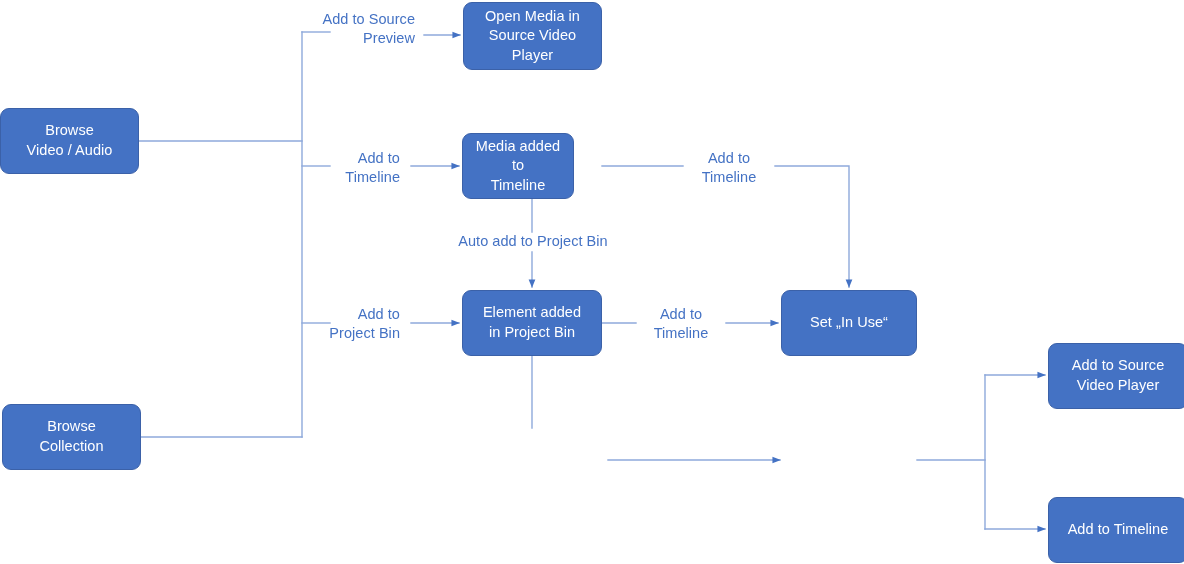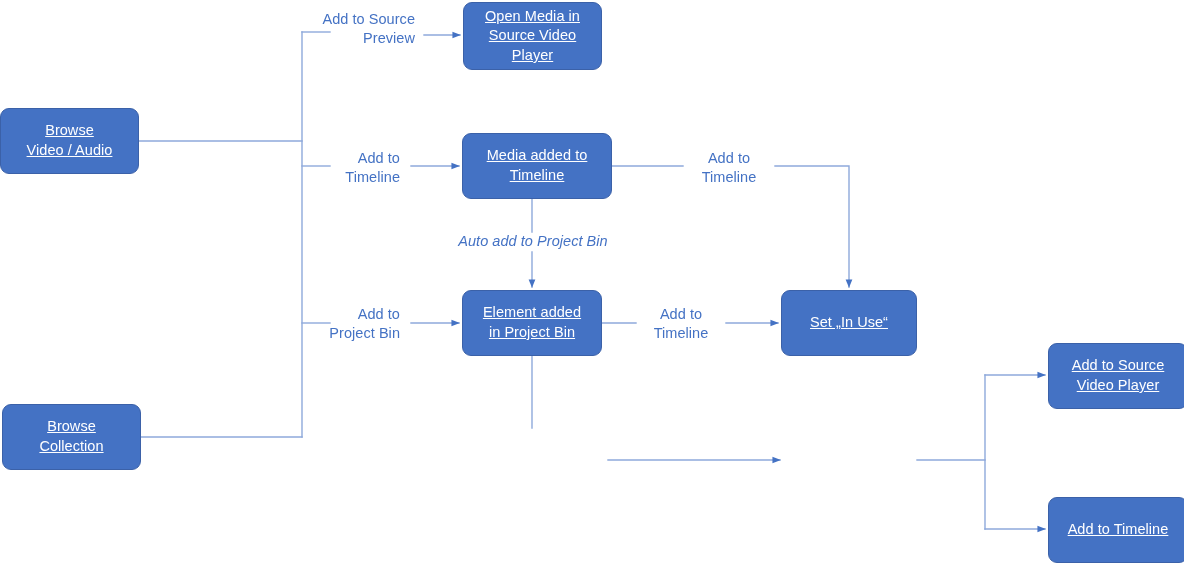--- a/index.html
+++ b/index.html
@@ -35,21 +35,20 @@
     color: #FFFFFF;
     font-size: 14.5px;
     line-height: 1.35;
     text-align: center;
     display: flex;
     align-items: center;
     justify-content: center;
     padding: 2px 6px;
     white-space: pre-line;
     letter-spacing: 0.05px;
-    text-decoration: underline;
   }
   .edge-label {
     position: absolute;
     color: #4472C4;
     font-size: 14.5px;
     line-height: 1.3;
     white-space: pre-line;
     letter-spacing: 0.05px;
   }
   .lbl-right { text-align: right; }
@@ -107,21 +106,21 @@
     </g>
   </svg>
 
   <div class="node" style="left:0px;   top:108px; width:139px; height:66px;">Browse
 Video / Audio</div>
 
   <div class="node" style="left:463px; top:2px;   width:139px; height:68px;">Open Media in
 Source Video
 Player</div>
 
-  <div class="node" style="left:462px; top:133px; width:150px; height:66px;">Media added to
+  <div class="node" style="left:462px; top:133px; width:112px; height:66px;">Media added to
 Timeline</div>
 
   <div class="node" style="left:462px; top:290px; width:140px; height:66px;">Element added
 in Project Bin</div>
 
   <div class="node" style="left:781px; top:290px; width:136px; height:66px;">Set „In Use“</div>
 
   <div class="node" style="left:2px;   top:404px; width:139px; height:66px;">Browse
 Collection</div>
 
@@ -133,21 +132,21 @@
 
   <div class="edge-label lbl-right" style="left:300px; top:10px;  width:115px;">Add to Source
 Preview</div>
 
   <div class="edge-label lbl-right" style="left:318px; top:149px; width:82px;">Add to
 Timeline</div>
 
   <div class="edge-label lbl-center" style="left:683px; top:149px; width:92px;">Add to
 Timeline</div>
 
-  <div class="edge-label lbl-center" style="left:452px; top:232px; width:162px;font-style:italic;">Auto add to Project Bin</div>
+  <div class="edge-label lbl-center" style="left:452px; top:232px; width:162px;">Auto add to Project Bin</div>
 
   <div class="edge-label lbl-right" style="left:318px; top:305px; width:82px;">Add to
 Project Bin</div>
 
   <div class="edge-label lbl-center" style="left:636px; top:305px; width:90px;">Add to
 Timeline</div>
 
 
 </div>
 

